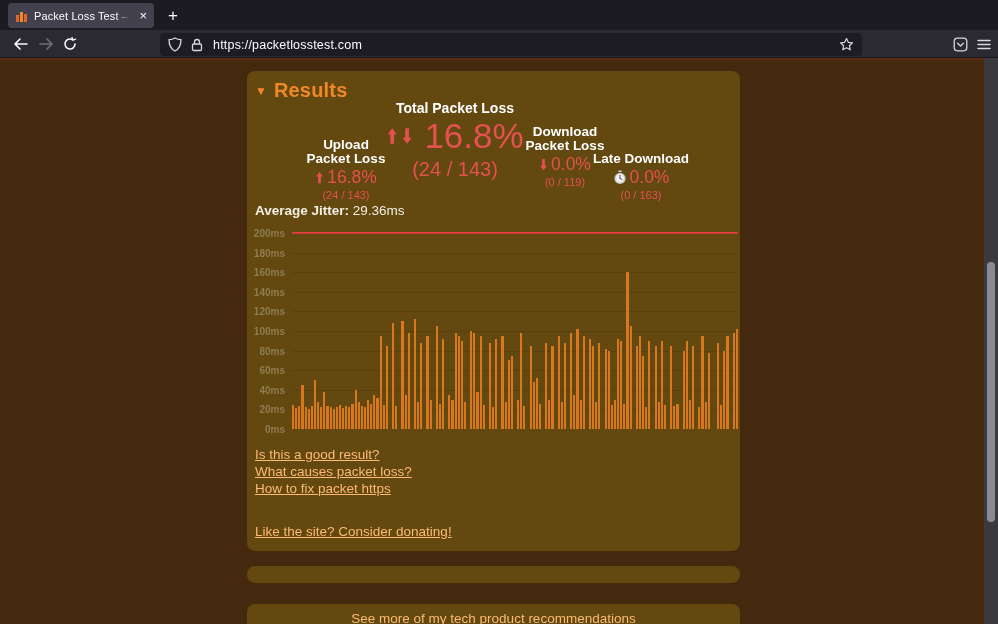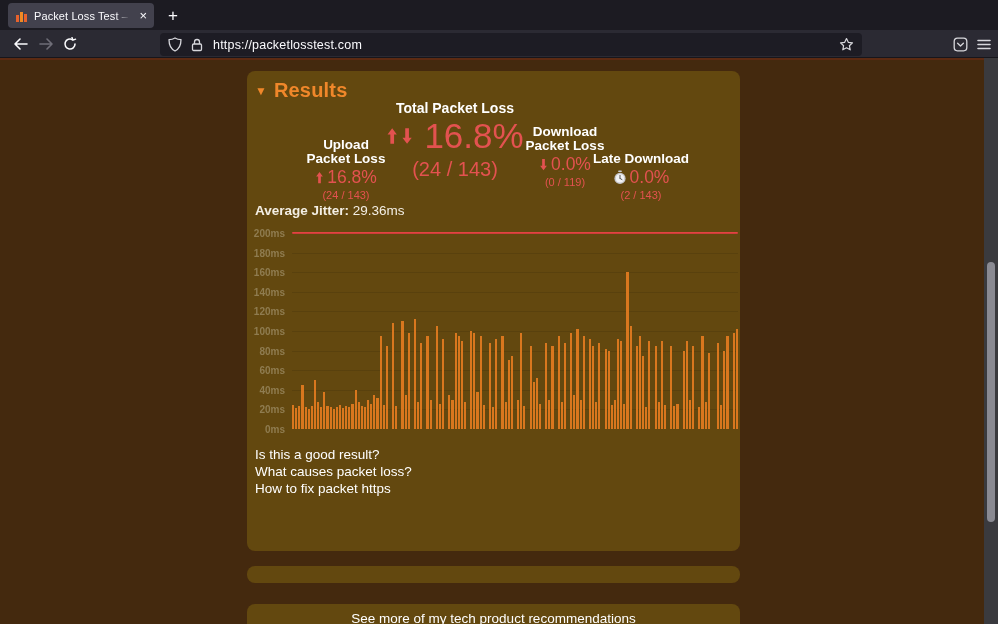--- a/index.html
+++ b/index.html
@@ -57,21 +57,21 @@
   .ytick { position:absolute; right:0; width:38px; text-align:right; color:#8f7c50;
            font-size:10px; line-height:10px;font-weight:bold; }
   .plot { position:absolute; left:45px; top:162px; width:446px; height:196px;
           display:flex; align-items:flex-end; justify-content:space-between;
           background-image:repeating-linear-gradient(to bottom, rgba(0,0,0,.10) 0 1px, transparent 1px 19.6px); }
   .plot .bar { flex:0 0 auto; width:2.2px; }
   .threshold { position:absolute; left:45px; top:161px; width:446px; height:2px;
                background:#e34441; border-radius:2px; }
 
   .linkcol { position:absolute; left:8px; font-size:13.5px; }
-  a.rlink { color:#ffffff; cursor:pointer; }
+  a.rlink { color:#fdba74; text-decoration:underline; cursor:pointer; }
   .dl-row { color:#f3eee4; white-space:pre; }
 
   .footer-linkwrap { text-align:center; padding-top:7px; font-size:13.5px; }
 
   
   .scroll-track { position:absolute; right:0; top:58px; width:14px; height:566px; background:#3a3a3e; }
   .scroll-thumb { position:absolute; left:3px; top:204px; width:8px; height:260px;
                   background:#8a8a92; border-radius:4px; }
   svg { display:block; }
 </style>
@@ -203,21 +203,21 @@
           <span>
             <svg width="14" height="15" viewBox="0 0 14 15">
                 <rect x="5.2" y="0.4" width="3.6" height="1.6" rx="0.6" fill="#c9c9cd"></rect>
                 <circle cx="7" cy="8.4" r="5.6" fill="#c9c9cd"></circle>
                 <circle cx="7" cy="8.4" r="4.1" fill="#f2f2f4"></circle>
                 <path d="M7 8.4 L7 5.4 M7 8.4 L9 9.6" stroke="#555" stroke-width="1" stroke-linecap="round"></path>
               </svg>
           </span>
           <span>0.0%</span>
         </div>
-        <div class="stat-detail" style="margin-top:3px">(2 / 143)</div>
+        <div class="stat-detail" style="margin-top:3px">(0 / 163)</div>
       </div>
 
       <div class="avg-line" style="top:132px"><b>Average Jitter:</b><span style="white-space:pre"> 29.36ms</span></div>
 
       <div class="y-axis">
           <div class="ytick" style="top: -4px;">200ms</div>
           <div class="ytick" style="top: 15.6px;">180ms</div>
           <div class="ytick" style="top: 35.2px;">160ms</div>
           <div class="ytick" style="top: 54.8px;">140ms</div>
           <div class="ytick" style="top: 74.4px;">120ms</div>
@@ -371,20 +371,21 @@
           <div class="bar" style="height: 78.4px; background: rgb(217, 119, 30);"></div>
           <div class="bar" style="height: 93.1px; background: rgb(217, 119, 30);"></div>
           <div class="bar" style="height: 0px; background: rgb(217, 119, 30);"></div>
           <div class="bar" style="height: 96px; background: rgb(217, 119, 30);"></div>
           <div class="bar" style="height: 100px; background: rgb(217, 119, 30);"></div>
         </div>
 
       <div class="linkcol" style="top:376px"><a class="rlink">Is this a good result?</a></div>
       <div class="linkcol" style="top:393px"><a class="rlink">What causes packet loss?</a></div>
       <div class="linkcol" style="top:410px"><a class="rlink">How to fix packet https</a></div>
+      <div class="linkcol" style="top:453px"><a class="rlink">Like the site? Consider donating!</a></div>
     </div>
 
     <div class="panel panel-strip"></div>
 
     <div class="panel panel-footer">
       <div class="footer-linkwrap"><a class="rlink">See more of my tech product recommendations</a></div>
     </div>
   </div>
 
   <div class="scroll-track">

